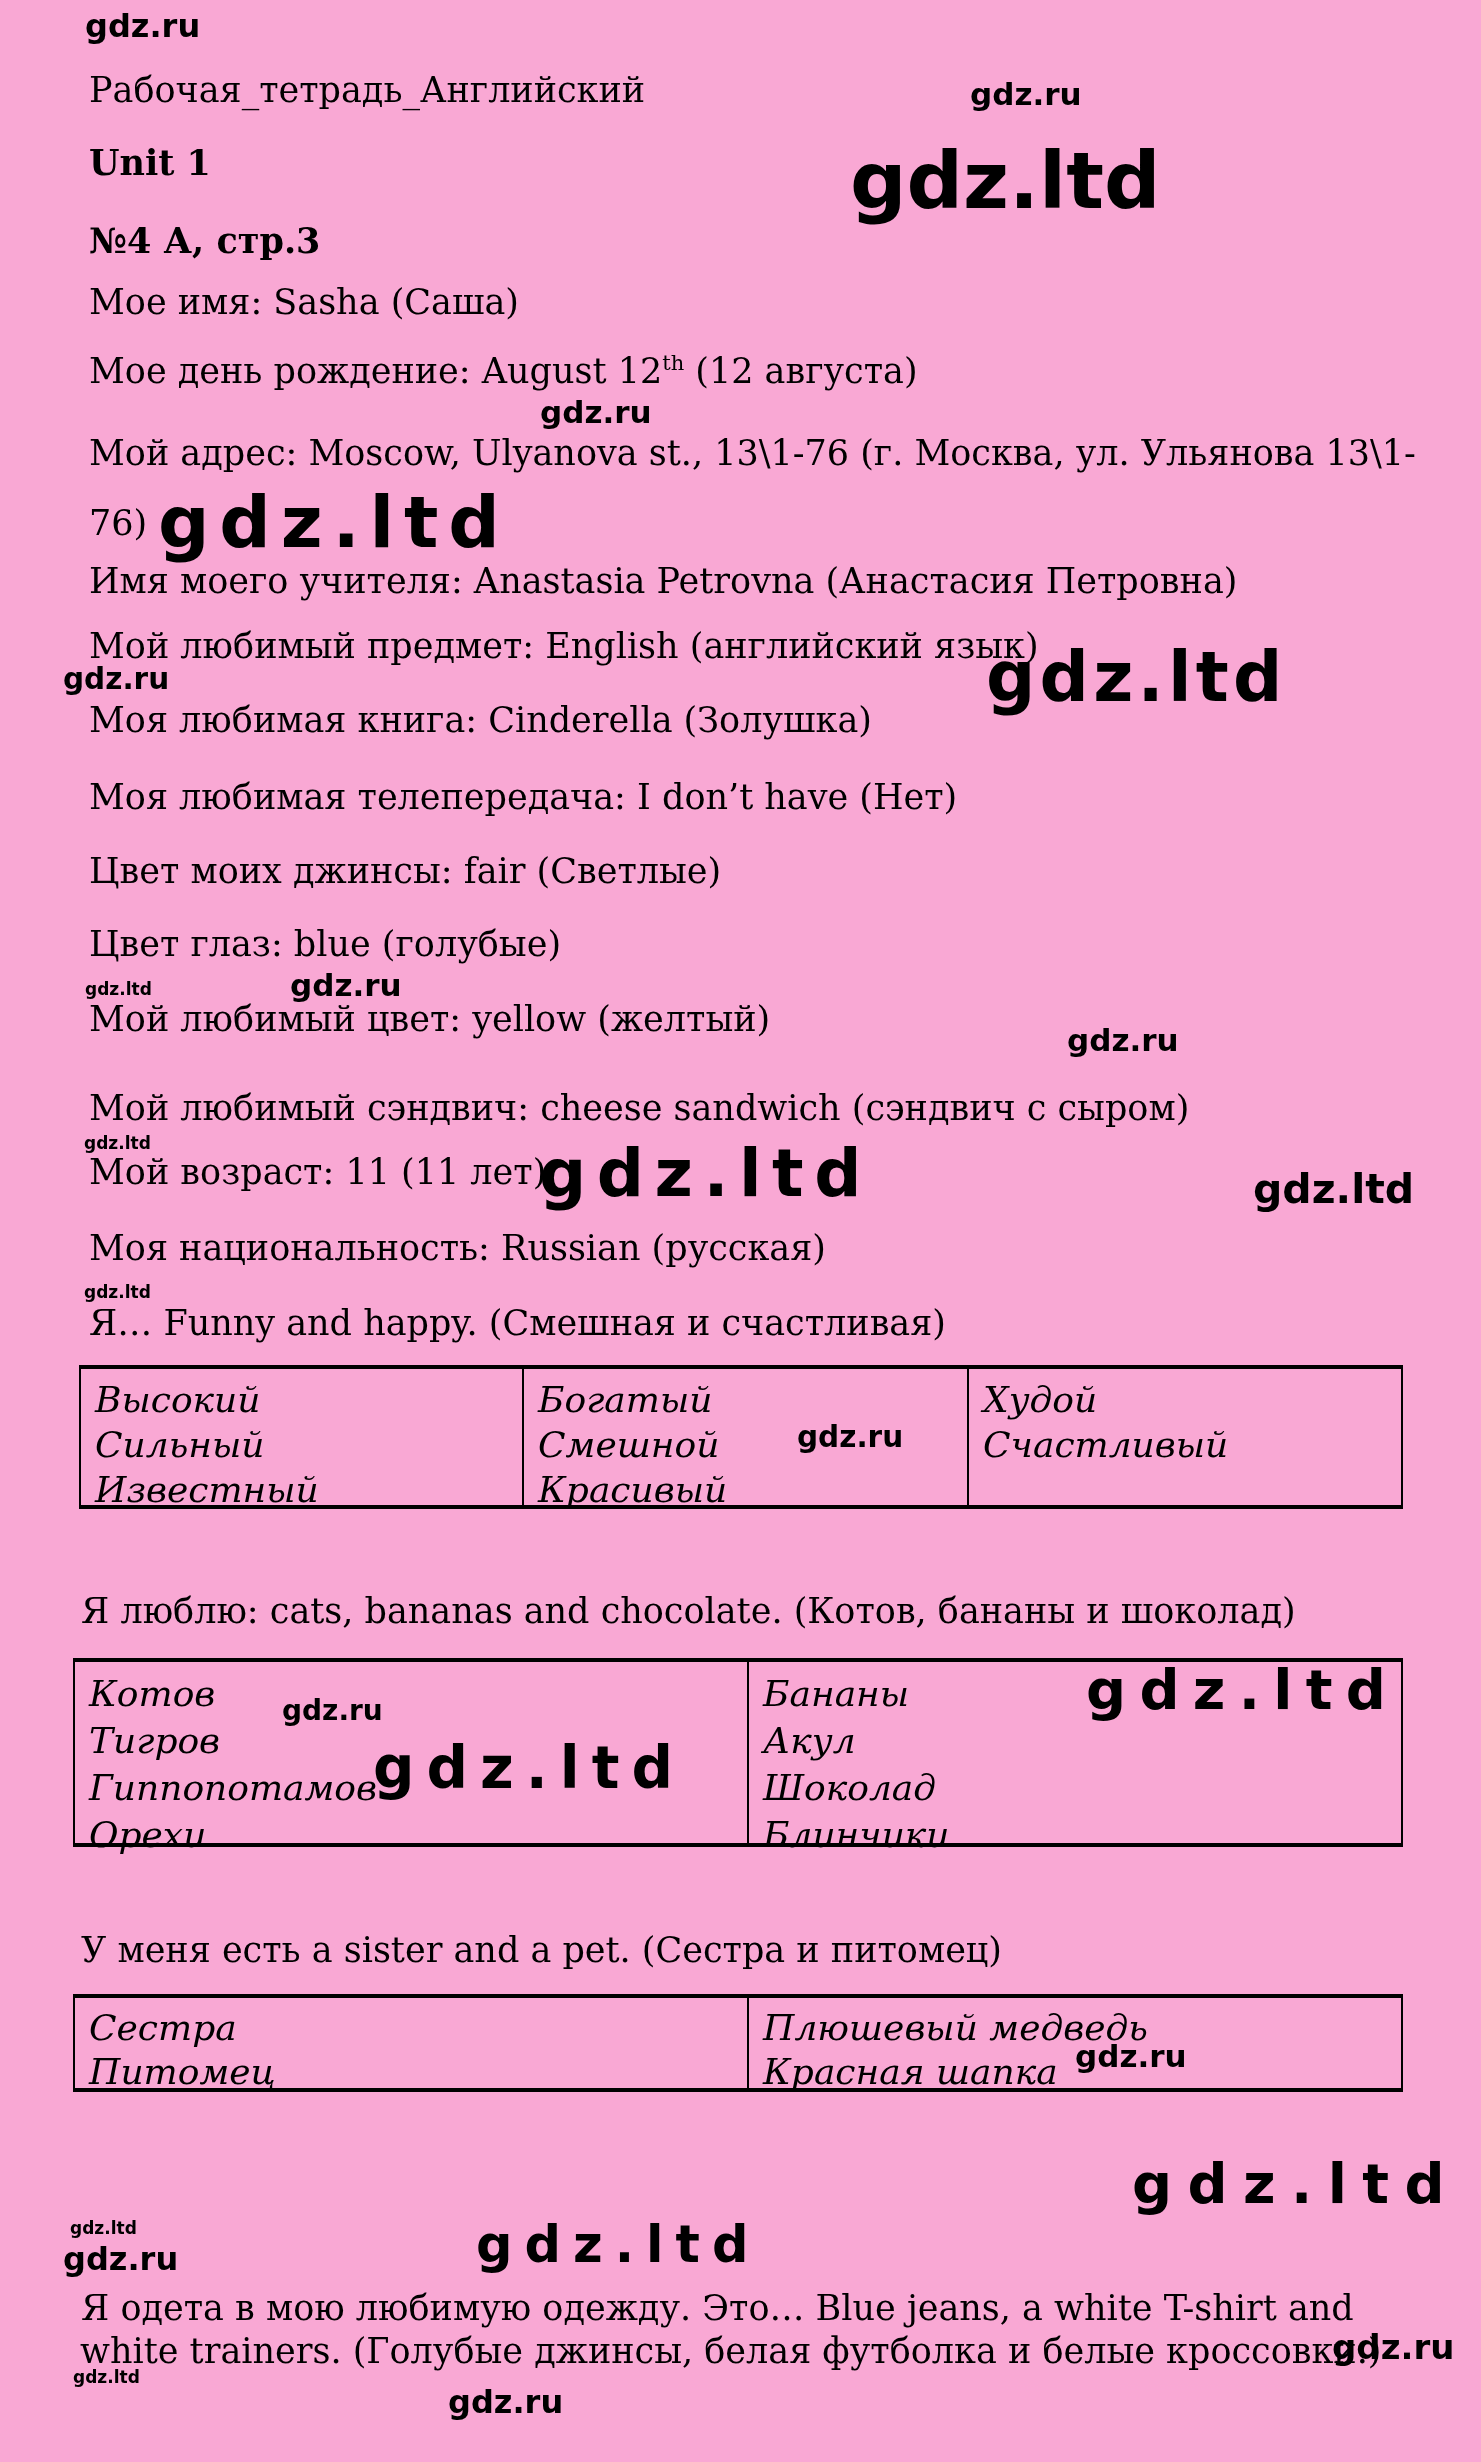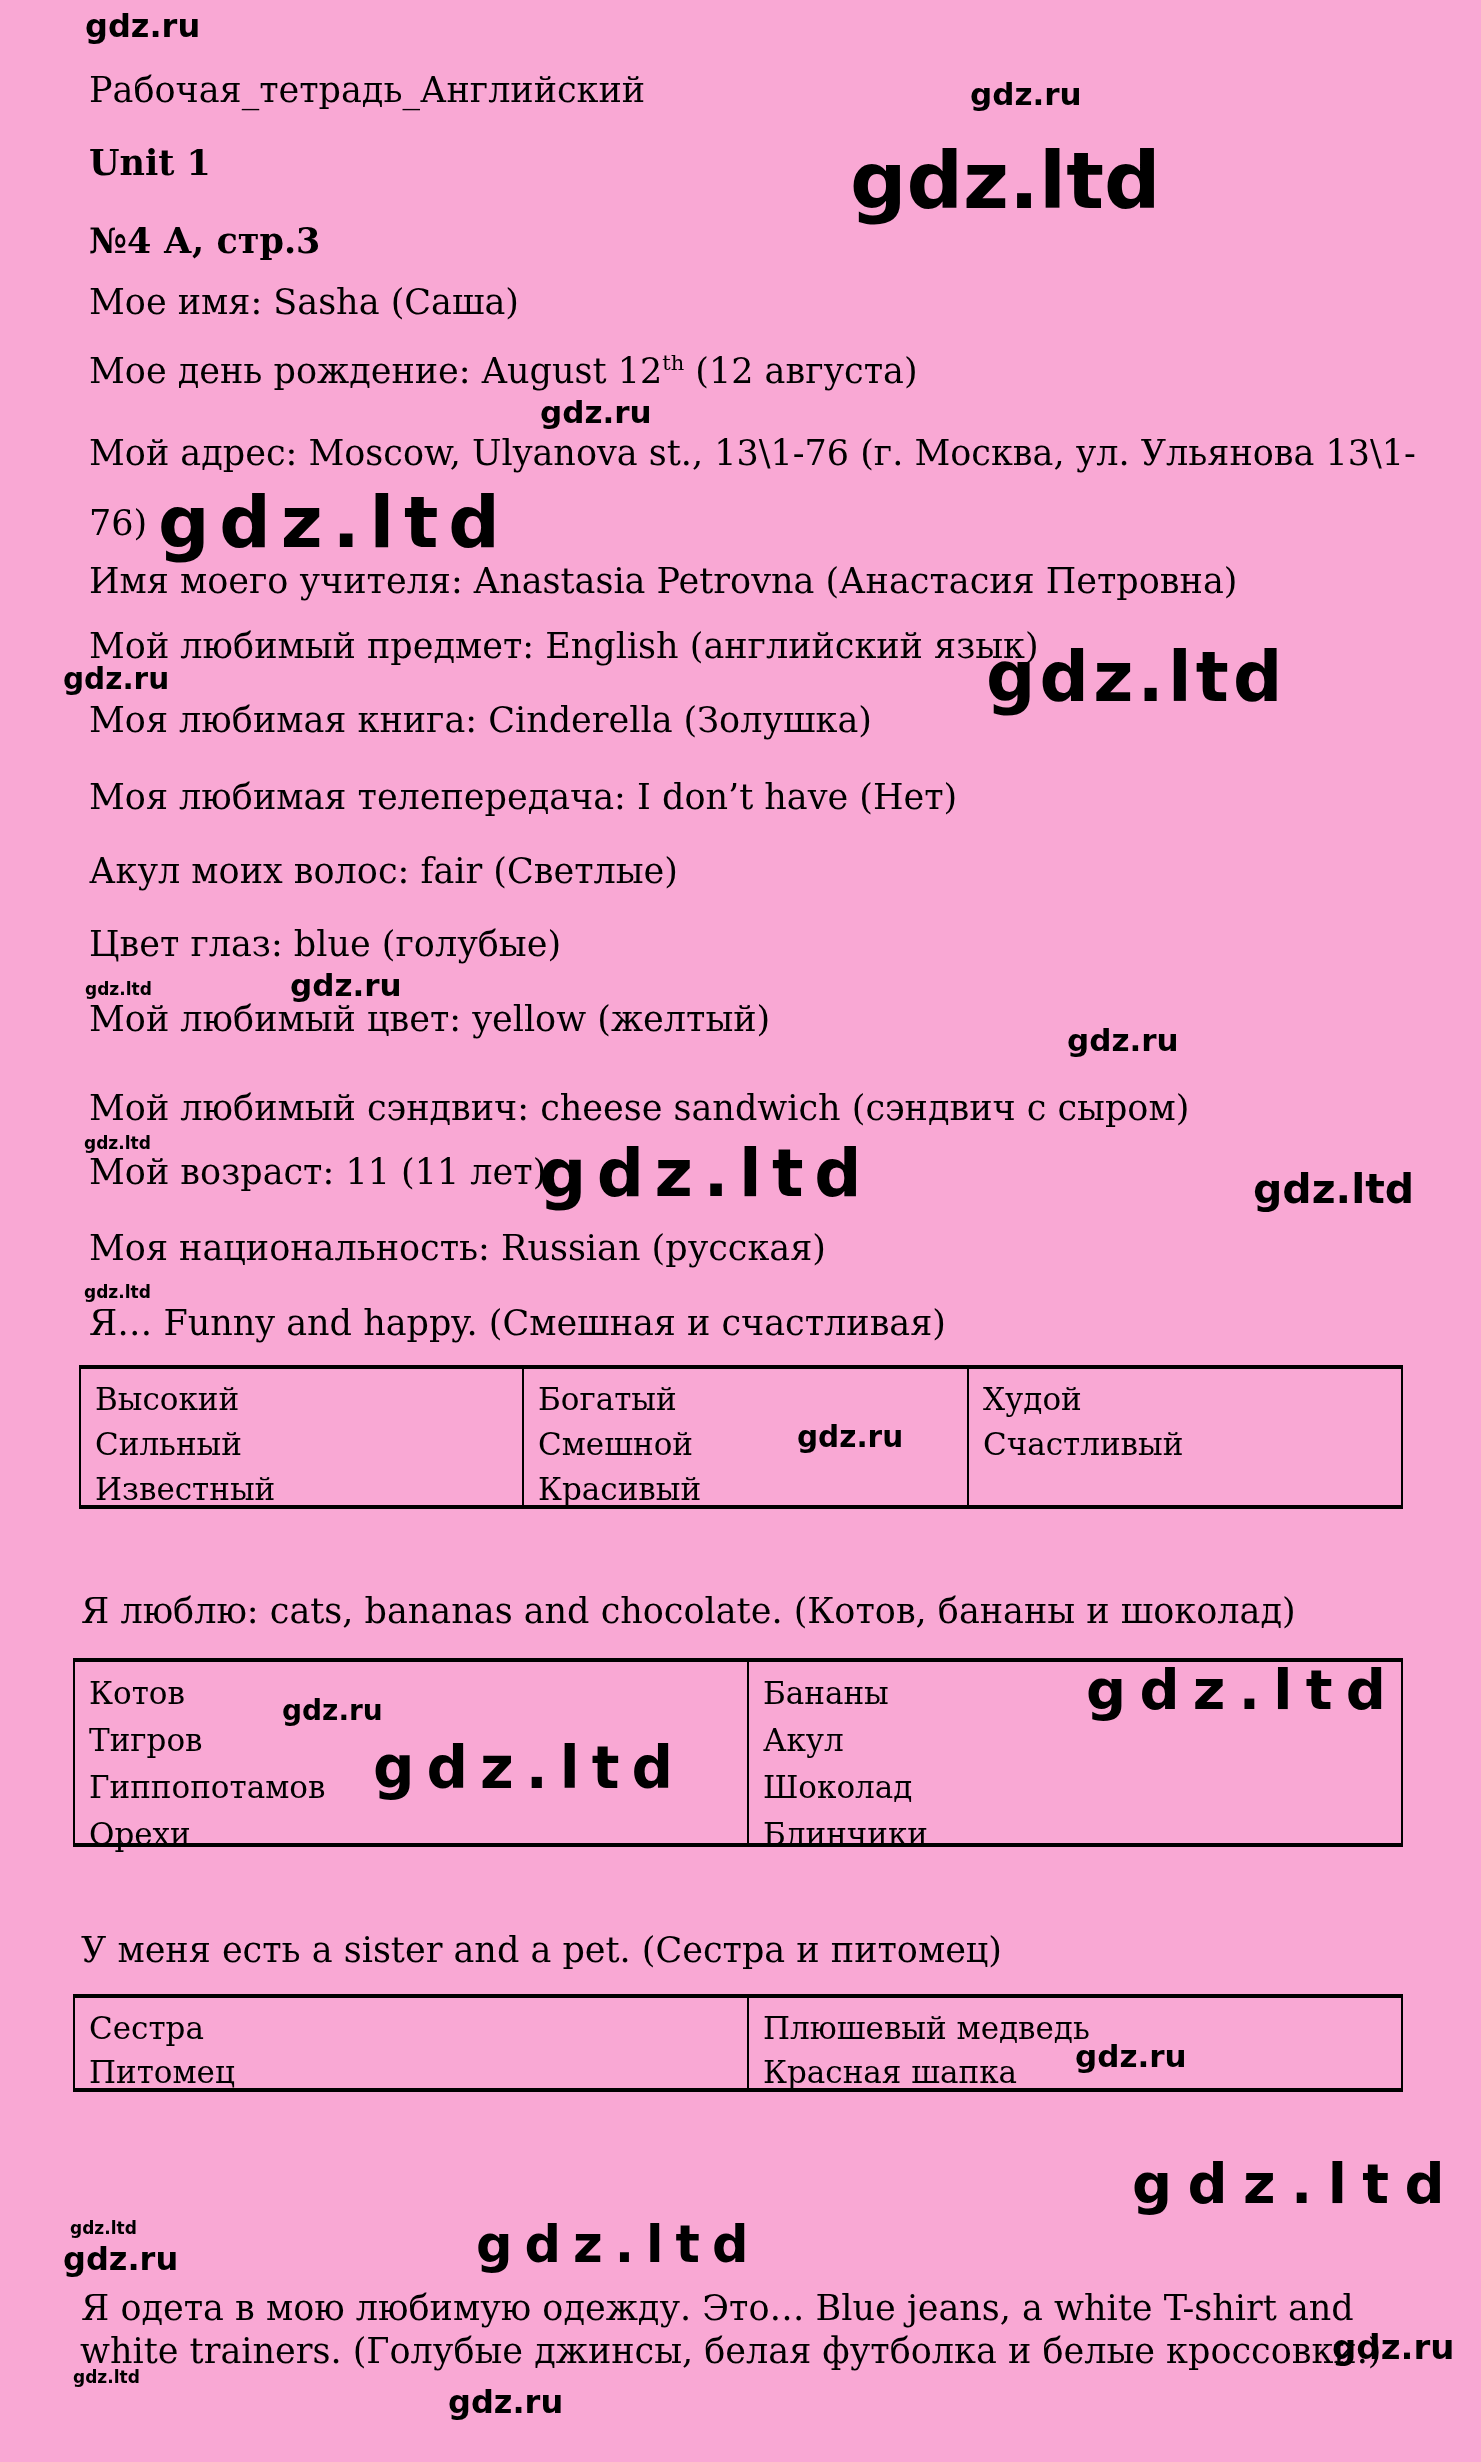--- a/index.html
+++ b/index.html
@@ -41,22 +41,23 @@
     box-sizing:border-box;
     border:2.8px solid #000;
     border-top-width:4.9px;
     border-bottom-width:4.9px;
     display:flex;
   }
   .tbl .col{
     box-sizing:border-box;
     border-left:2.8px solid #000;
     padding:8.4px 0 0 14px;
-    font-size:31px;
+    font-size:36px;
     overflow:visible;
+    font-style:italic;
   }
   .tbl .col:first-child{border-left:none;}
   .cell-line{white-space:nowrap;}
   .t1 .cell-line{line-height:45px;}
   .t2 .cell-line{line-height:47px;}
   .t3 .cell-line{line-height:44px;}
 </style>
 </head>
 <body>
 
@@ -82,21 +83,21 @@
   <div class="wm" style="left:158px;top:486px;font-size:72px;letter-spacing:9.8px;">gdz.ltd</div>
 
   <div class="ln" style="top:563px;">Имя моего учителя: Anastasia Petrovna (Анастасия Петровна)</div>
 
   <div class="ln" style="top:628px;">Мой любимый предмет: English (английский язык)</div>
   <div class="wm" style="left:63px;top:665px;font-size:29.5px;">gdz.ru</div>
   <div class="wm" style="left:986px;top:643px;font-size:69px;letter-spacing:4.2px;">gdz.ltd</div>
 
   <div class="ln" style="top:702px;">Моя любимая книга: Cinderella (Золушка)</div>
   <div class="ln" style="top:779px;">Моя любимая телепередача: I don’t have (Нет)</div>
-  <div class="ln" style="top:853px;">Акул моих волос: fair (Светлые)</div>
+  <div class="ln" style="top:853px;">Цвет моих джинсы: fair (Светлые)</div>
 
   <div class="ln" style="top:926px;">Цвет глаз: blue (голубые)</div>
   <div class="wm" style="left:85px;top:981px;font-size:17px;">gdz.ltd</div>
   <div class="wm" style="left:290px;top:970px;font-size:31px;">gdz.ru</div>
 
   <div class="ln" style="top:1001px;">Мой любимый цвет: yellow (желтый)</div>
   <div class="wm" style="left:1067px;top:1025px;font-size:31px;">gdz.ru</div>
 
   <div class="ln" style="top:1090px;">Мой любимый сэндвич: cheese sandwich (сэндвич с сыром)</div>
   <div class="wm" style="left:84px;top:1135px;font-size:17px;">gdz.ltd</div>

